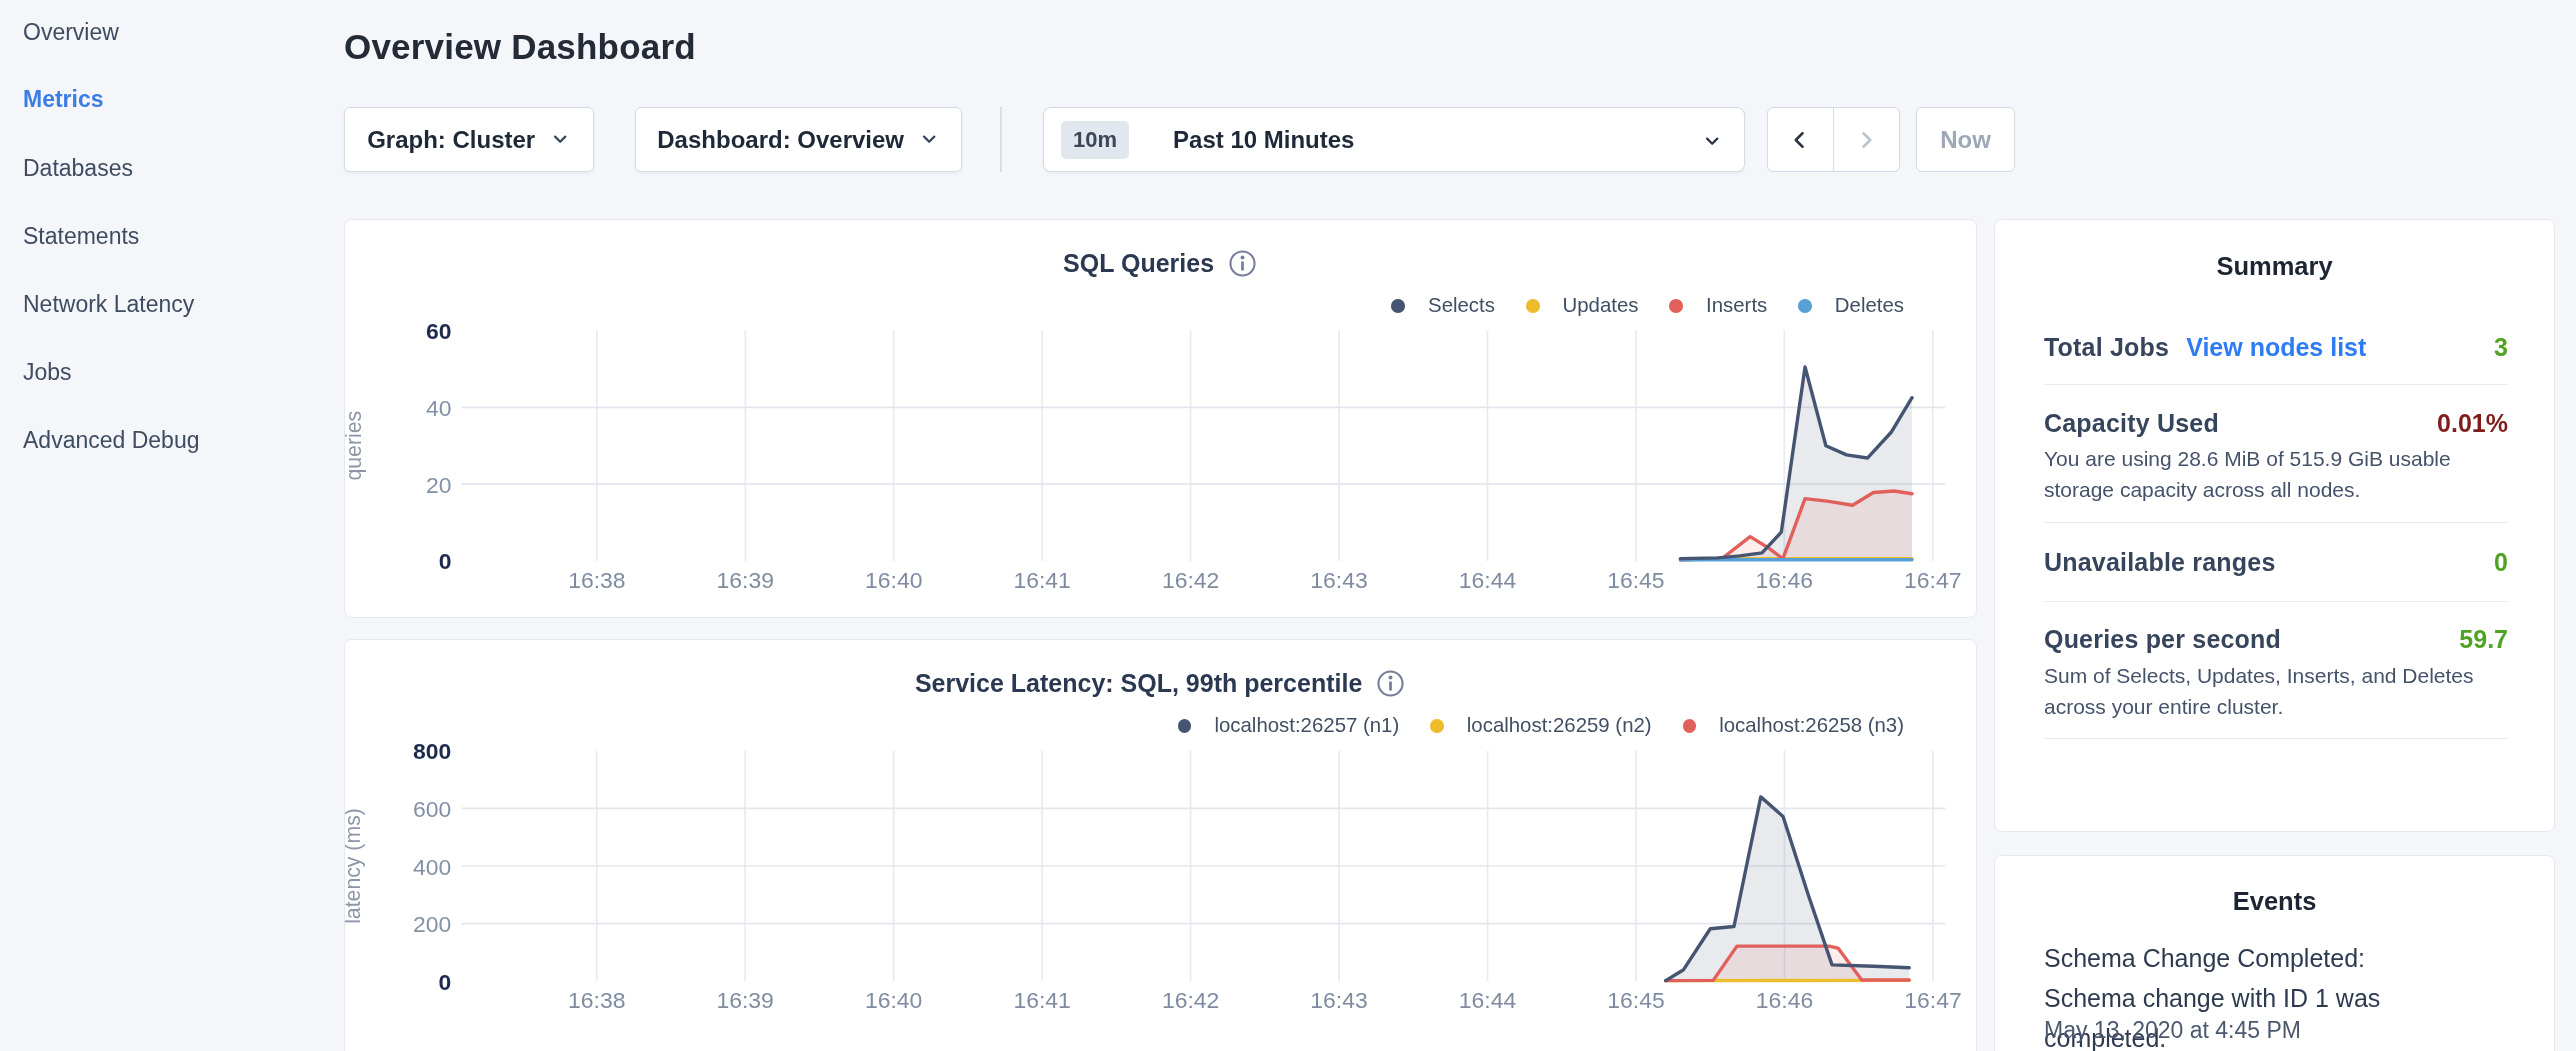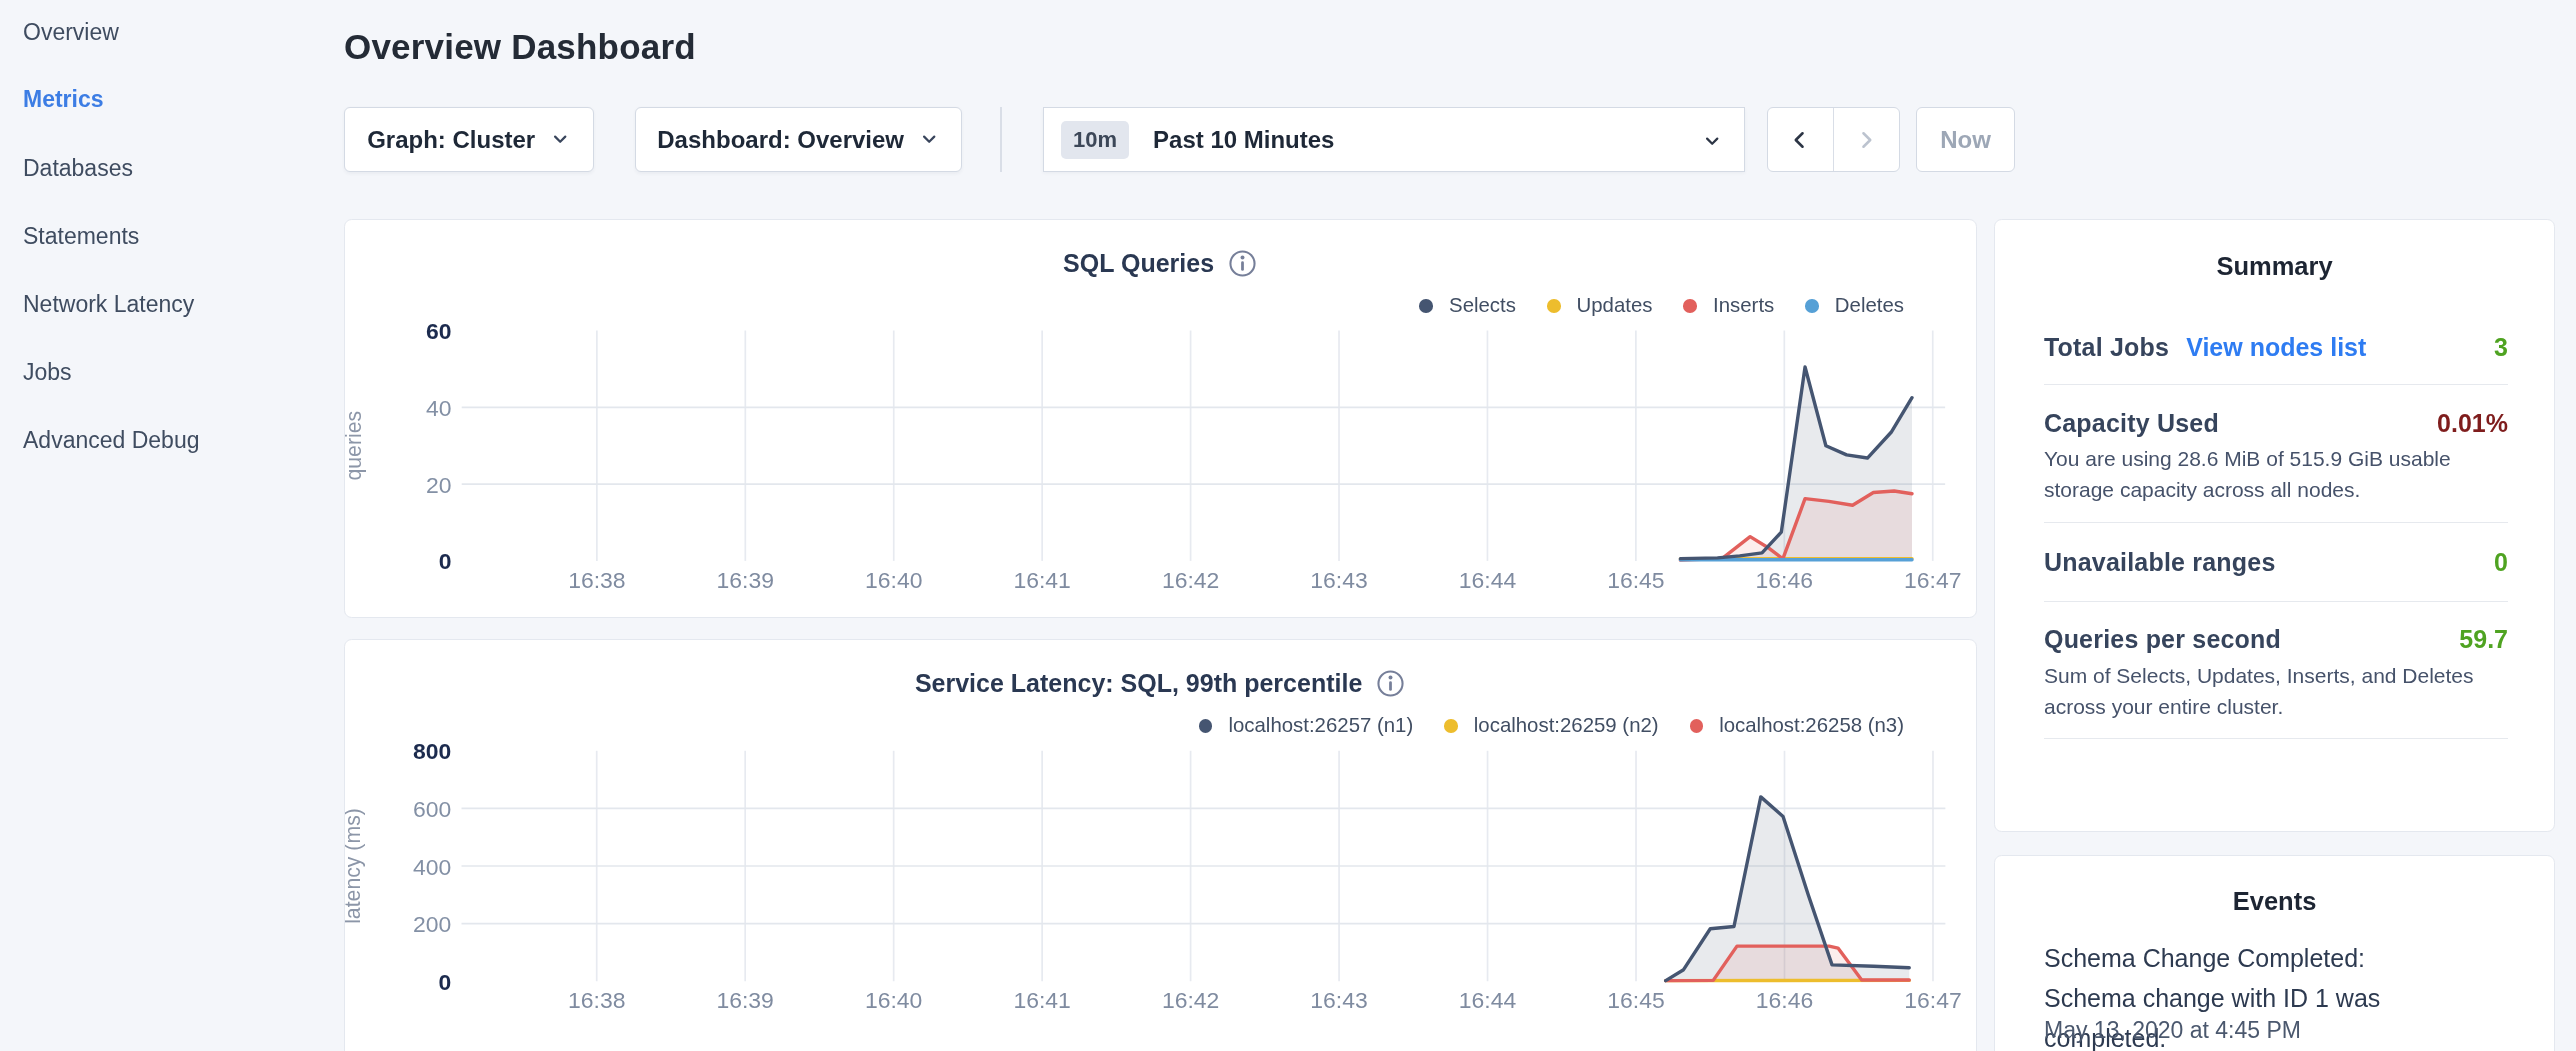--- a/index.html
+++ b/index.html
@@ -26,43 +26,43 @@
   
   .ctrl-box {
     position:absolute; top:107px; height:65px; background:#fff;
     border:1.3px solid #d4dae4; border-radius:6px;
     display:flex; align-items:center; justify-content:center; gap:15.3px;
     box-shadow:0 1.7px 3.4px rgba(40,50,70,.05); cursor:pointer;
   }
   .ctrl-label { font-size:24px; font-weight:700; color:#1e2837; white-space:nowrap; }
   .vert-divider { position:absolute; left:1000px; top:107px; height:65px; width:1.7px; background:#d9dee7; }
   .time-box { position:absolute; left:1043px; top:107px; width:702px; height:65px;
-    background:#fff; border:1.3px solid #d4dae4; border-radius:0;
-    display:flex; align-items:center; box-shadow:0 1.7px 3.4px rgba(40,50,70,.05); cursor:pointer; }
+    background:#fff; border:1.3px solid #d4dae4; border-radius:8px;
+    display:flex; align-items:center; box-shadow:0 1.7px 3.4px rgba(40,50,70,.05); cursor:pointer;gap:20px; }
   .time-badge { margin-left:17px; background:#e2e6ee; border-radius:5.1px; padding:6px 12px;
     font-size:22px; font-weight:700; color:#3c4758; }
   .time-label { margin-left:24px; font-size:24px; font-weight:700; color:#1e2837; }
   .time-chevron { position:absolute; right:22px; top:23px; }
   .pager { position:absolute; left:1767px; top:107px; width:133px; height:65px;
     background:#fff; border:1.3px solid #d4dae4; border-radius:6px; display:flex; }
   .pager-btn { width:50%; display:flex; align-items:center; justify-content:center; cursor:pointer; }
   .pager-btn:first-child { border-right:1.3px solid #d9dee7; }
   .now-btn { position:absolute; left:1916px; top:107px; width:99px; height:65px;
     background:#fff; border:1.3px solid #d4dae4; border-radius:6px;
     display:flex; align-items:center; justify-content:center;
     font-size:24px; font-weight:700; color:#9da7b6; cursor:default; }
   
   .card { position:absolute; background:#fff; border:1.3px solid #e4e8ef; border-radius:7.7px; }
   .chart-card-1 { left:344px; top:219px; width:1633px; height:399px; }
   .chart-card-2 { left:344px; top:639px; width:1633px; height:476px; }
   .chart-title-row { position:absolute; left:0; right:0; top:25.5px; height:36px;
     display:flex; align-items:center; justify-content:center; gap:12.8px; }
   .chart-title { font-size:25px; font-weight:700; color:#2a3852; }
   .legend { position:absolute; right:72px; top:73px; height:25.5px; display:flex; gap:31px; align-items:center; }
-  .legend-item { display:flex; align-items:center; gap:16px; }
+  .legend-item { display:flex; align-items:center; gap:23px; }
   .legend-dot { width:13.6px; height:13.6px; border-radius:50%; flex:none; }
   .legend-text { font-size:20.4px; color:#414e63; white-space:nowrap; }
   svg.plot { position:absolute; left:0; top:0; pointer-events:none; }
   svg.plot text { font-family:"Liberation Sans","DejaVu Sans",sans-serif; }
   
   .summary-card { left:1994px; top:219px; width:561px; height:613px; }
   .events-card { left:1994px; top:855px; width:561px; height:281px; }
   .panel-title { position:absolute; left:0; right:0; text-align:center;
     font-size:25.5px; font-weight:700; color:#1d2533; }
   .srow { position:absolute; left:49px; right:46px; }

